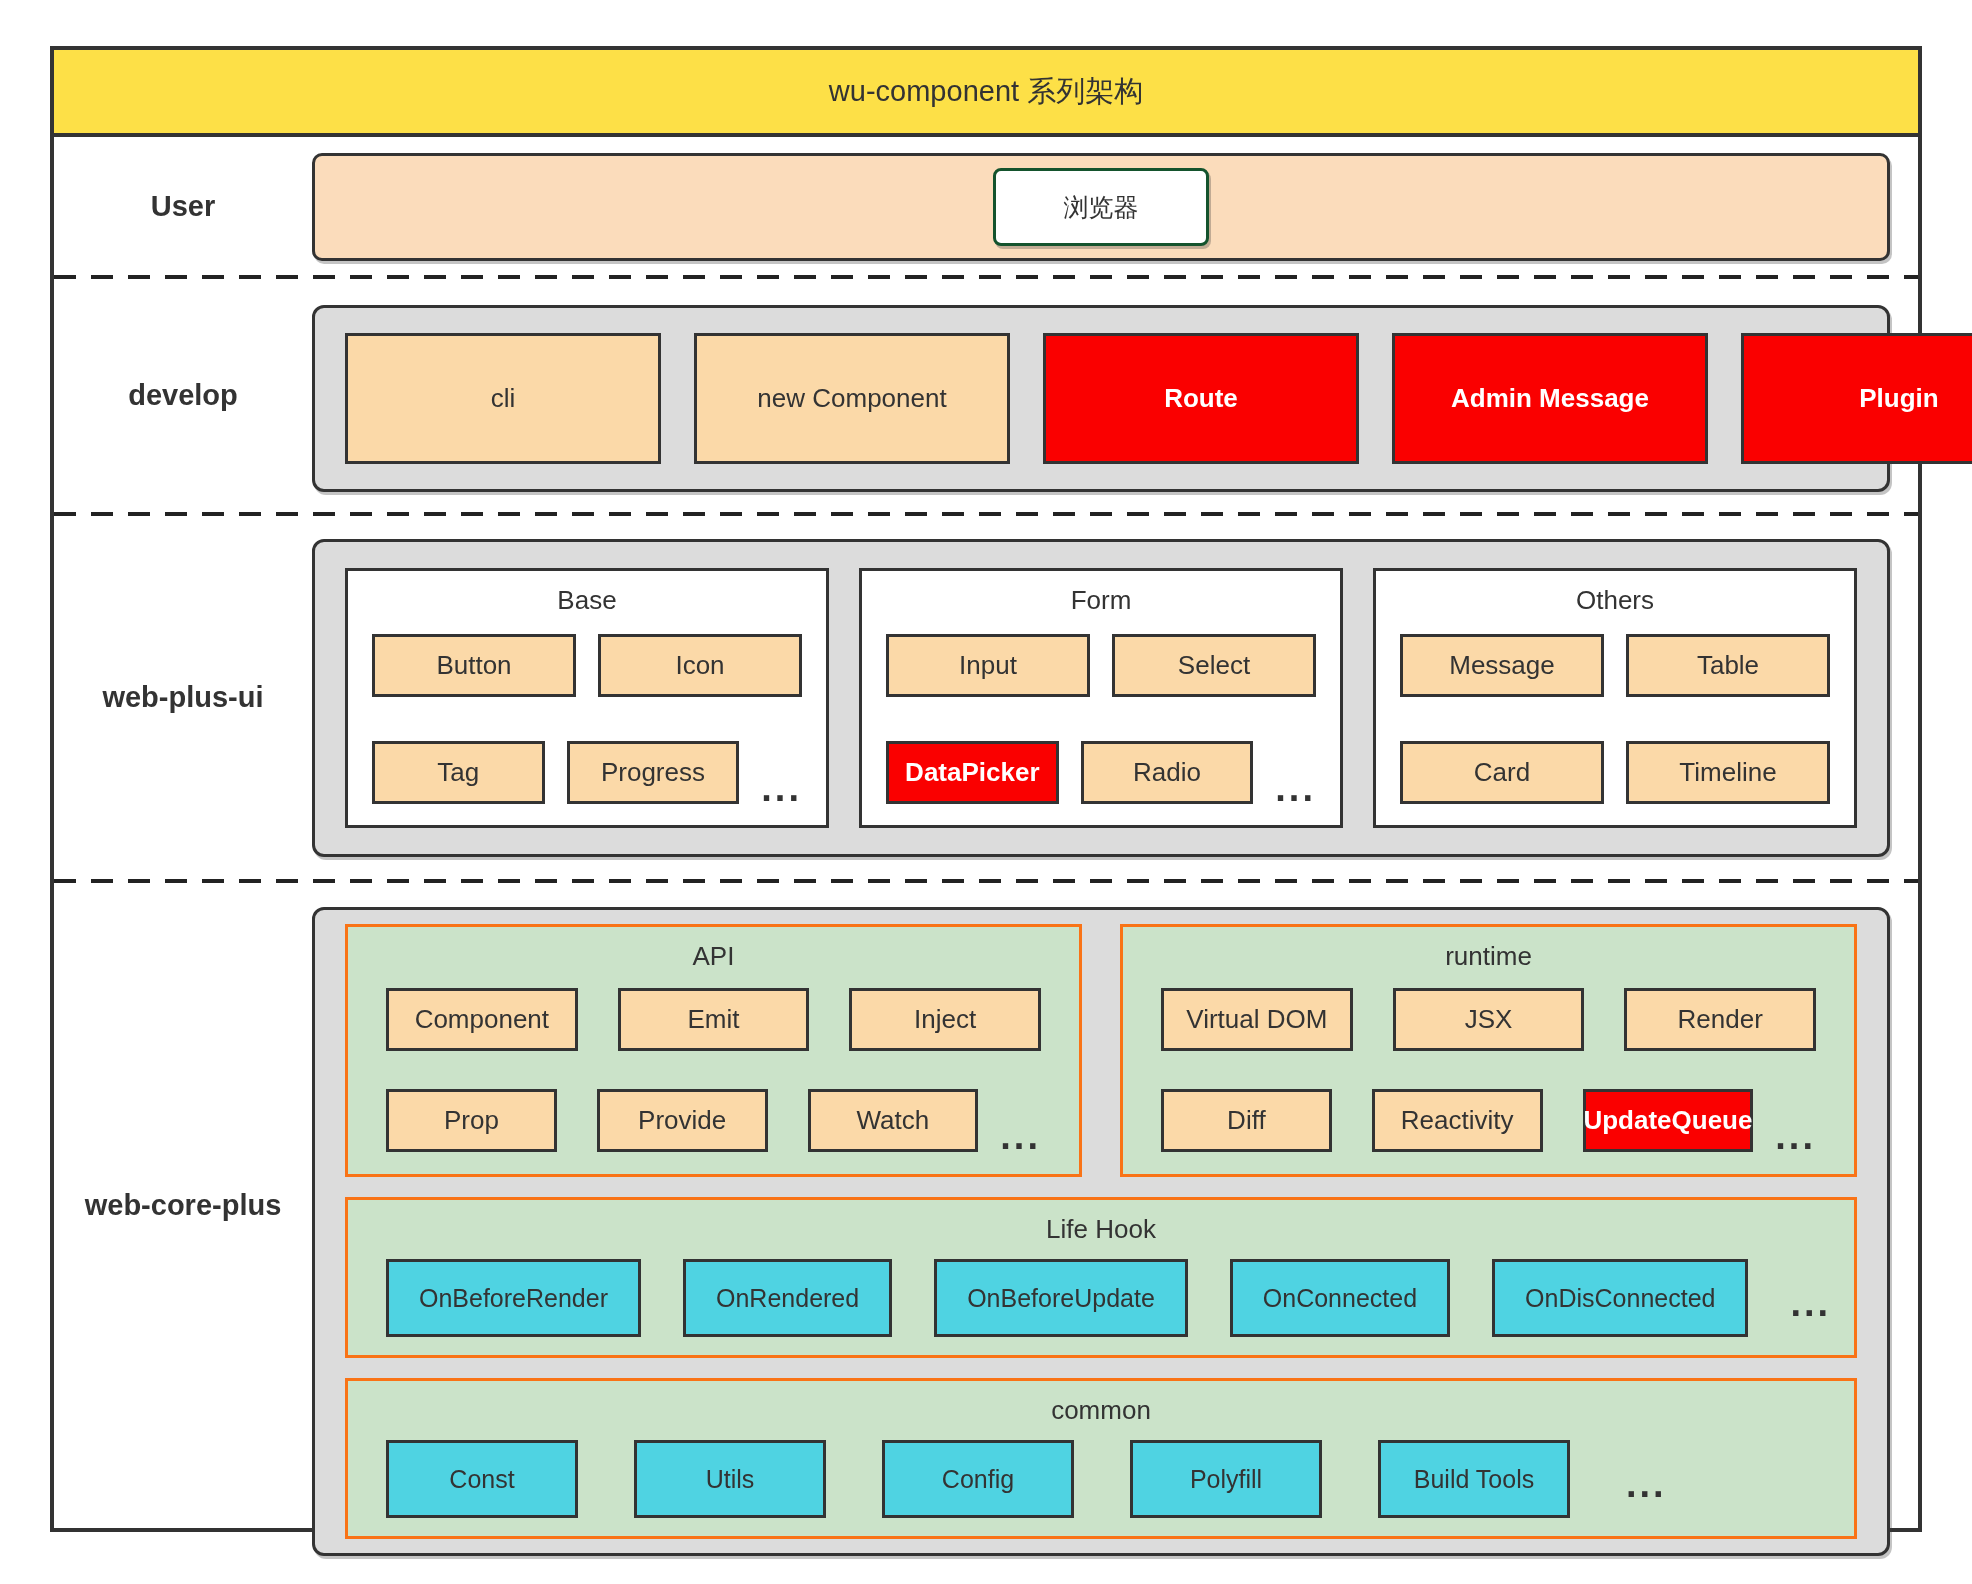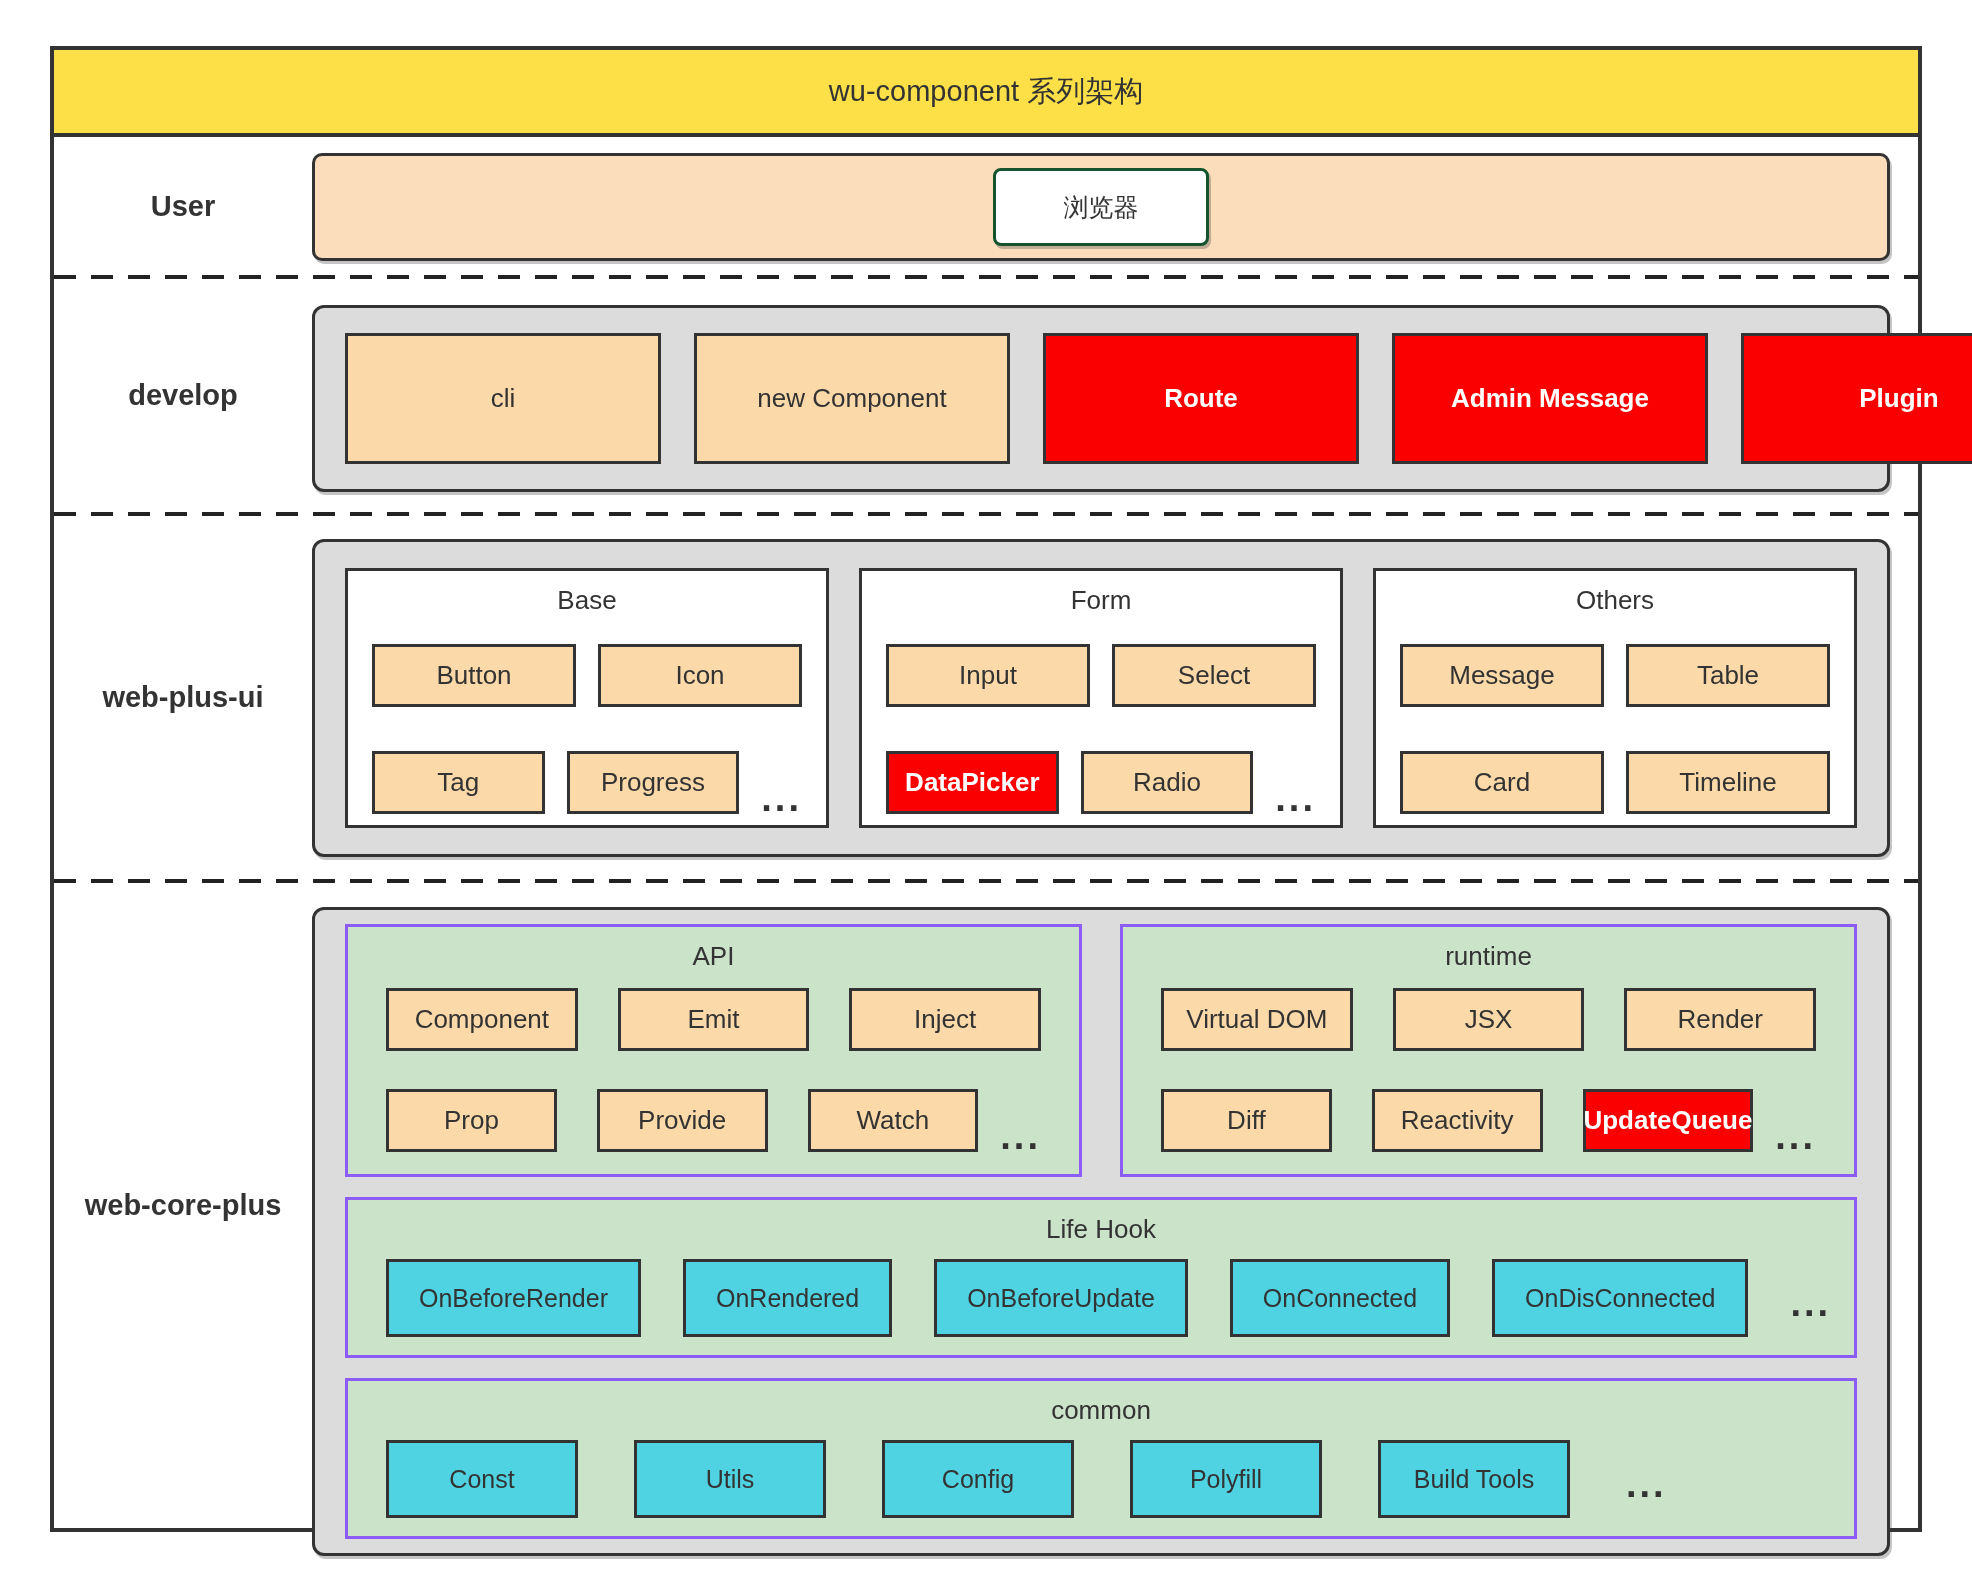--- a/index.html
+++ b/index.html
@@ -56,31 +56,31 @@
   .develop-strip{
     flex:1;margin:26px 0 20px;display:flex;align-items:center;gap:33px;padding:0 30px;
   }
   .develop-strip .box{width:316px;height:131px;flex:none;}
   .develop-strip .dots{transform:translateY(28px);}
 
   .ui-row{height:363px;}
   .ui-strip{flex:1;margin:23px 0 22px;display:flex;gap:30px;padding:26px 30px;box-sizing:border-box;}
   .white-group{flex:1;background:#fff;border:3px solid #333;display:flex;flex-direction:column;min-width:0;}
   .group-title{text-align:center;font-size:26px;margin-top:14px;flex:none;}
-  .grid-row{display:flex;gap:22px;padding:0 24px;margin-top:28px;align-items:center;}
+  .grid-row{display:flex;gap:22px;padding:0 24px;margin-top:18px;align-items:center;}
   .grid-row.second{margin-top:44px;}
   .grid-row .box{flex:1;height:63px;max-width:210px;}
   .grid-row .dots{transform:translateY(16px);margin-left:0;}
 
   .core-row{flex:1;}
   .core-stack{
     flex:1;margin:24px 0 20px;display:flex;flex-direction:column;gap:20px;
     padding:14px 30px;box-sizing:border-box;
   }
-  .green-group{background:#cbe3c9;border:3px solid #8b5cf6;display:flex;flex-direction:column;min-width:0;}
+  .green-group{background:#cbe3c9;border:3px solid #f97316;display:flex;flex-direction:column;min-width:0;}
   .core-top{display:flex;gap:38px;flex:none;}
   .core-top .green-group{flex:1;padding-bottom:22px;}
   .grid-row3{display:flex;gap:40px;padding:0 38px;margin-top:16px;align-items:center;}
   .grid-row3.second{margin-top:38px;}
   .grid-row3 .box{flex:1;height:63px;min-width:0;}
   .grid-row3 .dots{transform:translateY(16px);margin-left:-18px;}
 
   .hook-group,.common-group{flex:none;padding-bottom:18px;}
   .strip-row{display:flex;gap:42px;padding:0 38px;margin-top:14px;align-items:center;}
   .strip-row .box{height:78px;padding:0 30px;flex:none;}

